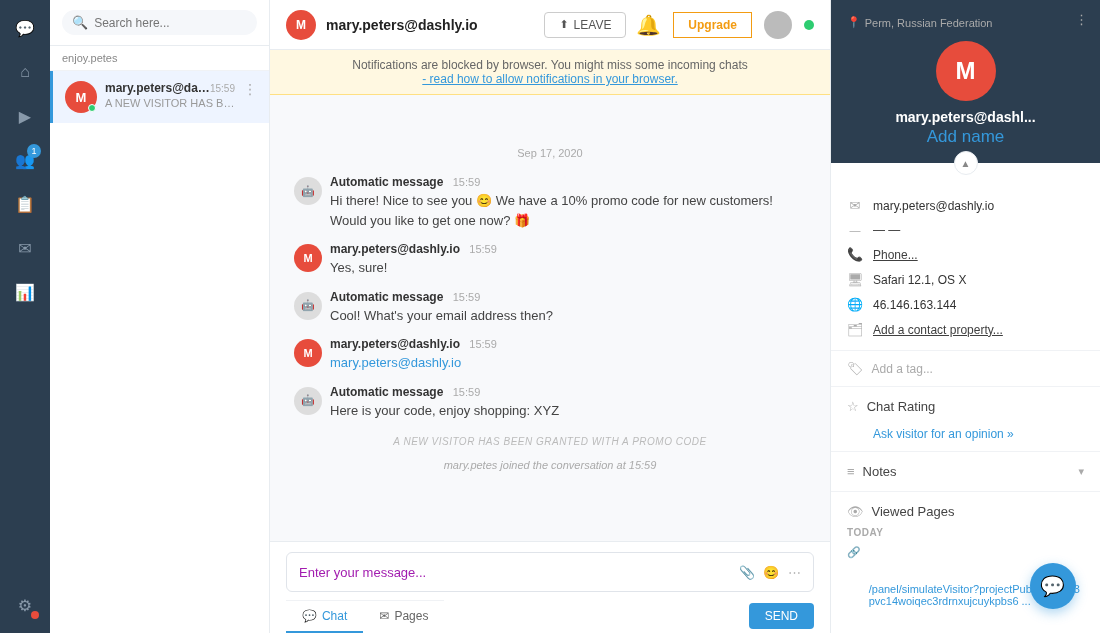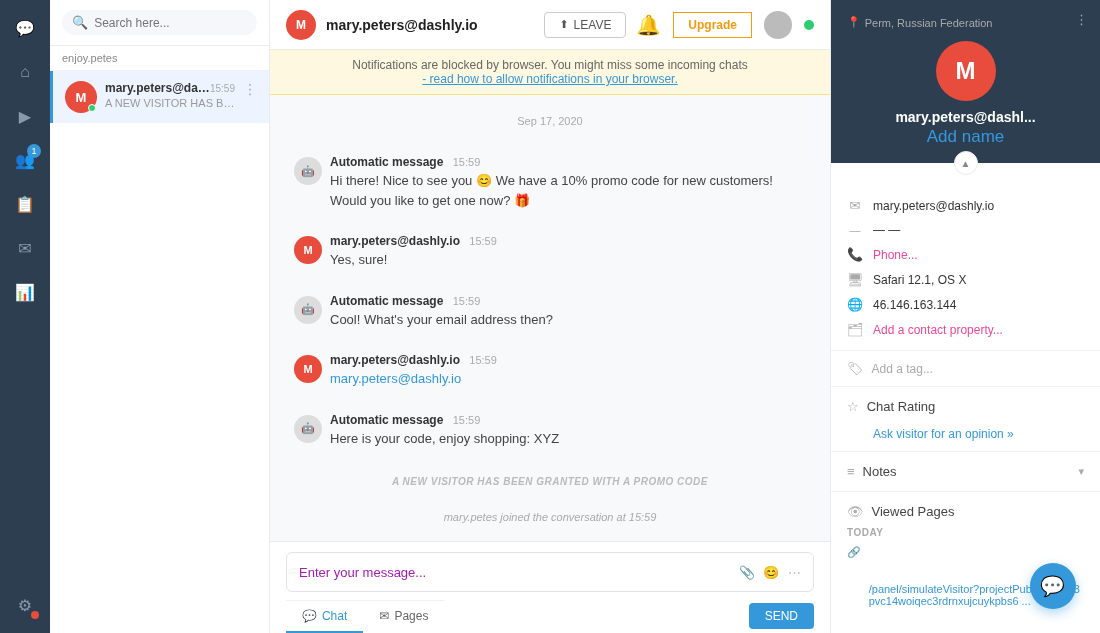--- a/index.html
+++ b/index.html
@@ -184,21 +184,22 @@
     }
     .notif-banner a { color: #3498db; text-decoration: underline; cursor: pointer; }
 
     
     .messages-area {
       flex: 1;
       overflow-y: auto;
       padding: 8px 24px;
       display: flex;
       flex-direction: column;
-      gap: 16px;
+      gap: 4px;
+      margin-top: 32px;
     }
     .date-divider {
       text-align: center;
       font-size: 11px;
       color: #aaa;
       margin: 12px 0;
     }
     .message-row {
       display: flex;
       align-items: flex-start;
@@ -233,21 +234,21 @@
     .msg-sender .msg-time { font-weight: 400; color: #aaa; font-size: 11px; margin-left: 6px; }
     .msg-text { font-size: 13px; color: #444; line-height: 1.5; }
     .msg-text a { color: #3498db; }
     .system-msg {
       text-align: center;
       font-size: 11px;
       color: #aaa;
       font-style: italic;
       margin: 4px 0;
     }
-    .system-msg.uppercase { text-transform: uppercase; font-size: 10px; letter-spacing: 0.5px; color: #bbb; font-weight: bold; }
+    .system-msg.uppercase { text-transform: uppercase; font-size: 10px; letter-spacing: 0.5px; color: #bbb; }
 
     
     .input-area {
       background: #fff;
       border-top: 1px solid #e8ecf0;
       padding: 10px 16px 0;
     }
     .input-box {
       background: #fff;
       border: 1px solid #e0e4ea;
@@ -365,21 +366,21 @@
     .info-row {
       display: flex;
       align-items: center;
       gap: 10px;
       padding: 5px 0;
       font-size: 12px;
       color: #555;
     }
     .info-row .icon { color: #aaa; font-size: 13px; width: 16px; text-align: center; flex-shrink: 0; }
     .info-row .val { color: #333; }
-    .info-row .placeholder { color: #ec4899; cursor: pointer; }
+    .info-row .placeholder { color: #404040; cursor: pointer; text-decoration: underline; }
 
     
     .tag-section {
       padding: 10px 16px;
       border-bottom: 1px solid #f0f2f5;
       display: flex;
       align-items: center;
       gap: 8px;
     }
     .tag-section .icon { color: #aaa; font-size: 13px; }

